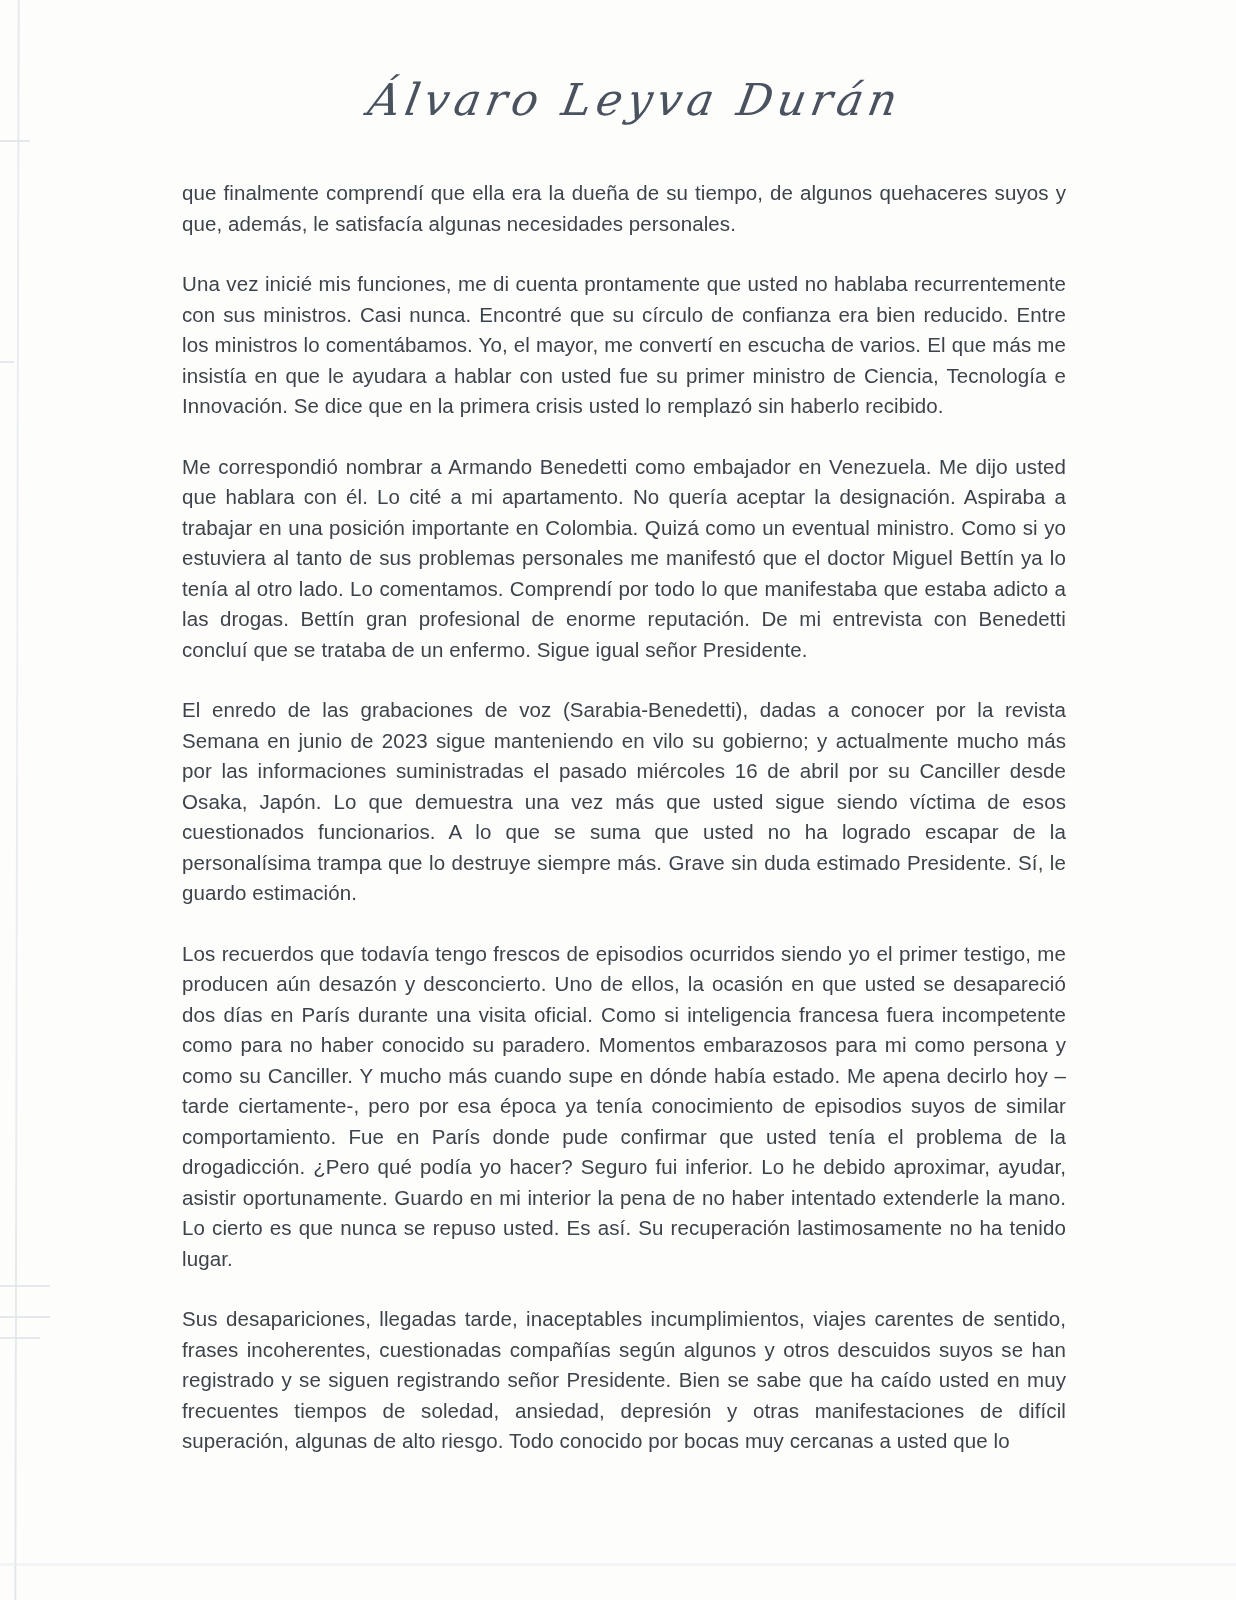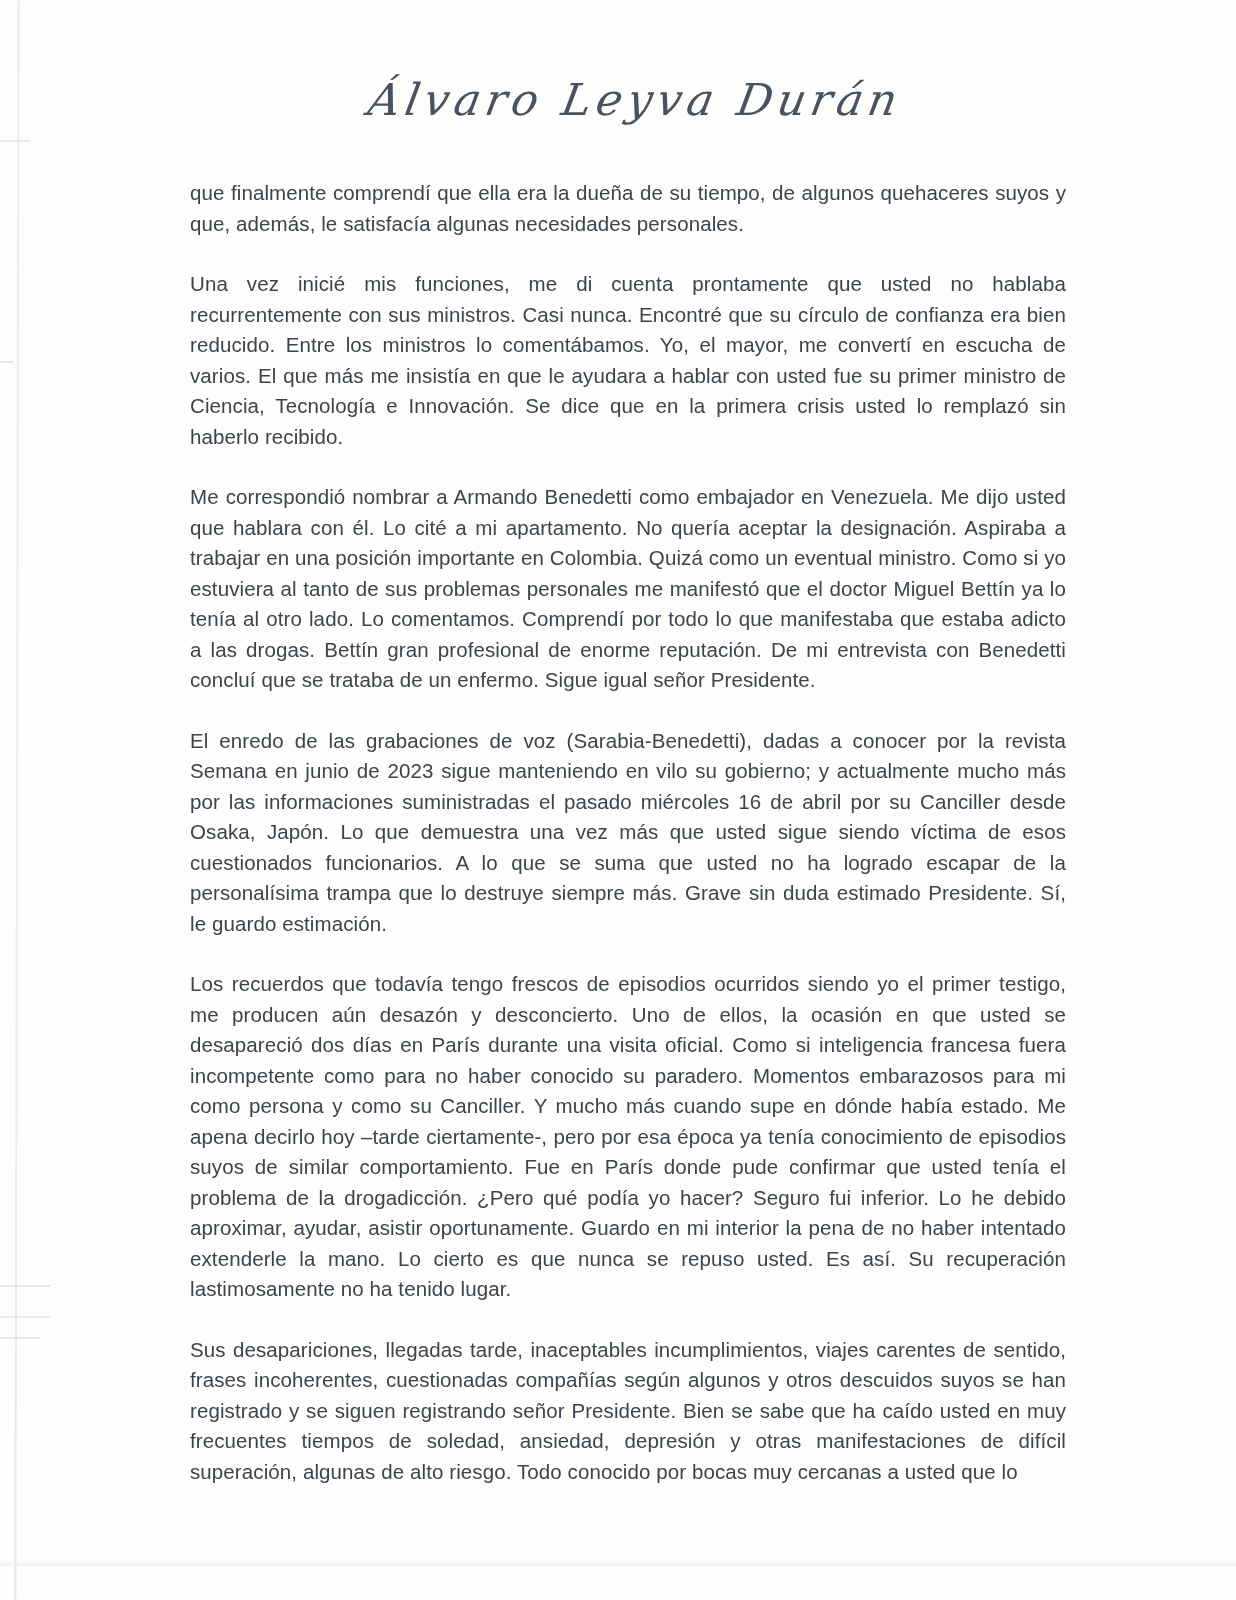--- a/index.html
+++ b/index.html
@@ -65,21 +65,21 @@
     left: 182px;
     top: 178px;
     width: 884px;
     color: #3d434a;
     font-size: 20.5px;
     line-height: 30.5px;
     text-align: justify;
     letter-spacing: 0.1px;
   }
   .content p {
-    margin: 0 0 30px 8px;
+    margin: 0 0 30px 0;
   }
 </style>
 </head>
 <body>
 
 <div class="page">
 
   <div class="scan-vline"></div>
   <div class="scan-tick" style="top:140px; width:30px;"></div>
   <div class="scan-tick" style="top:361px; width:14px;"></div>

